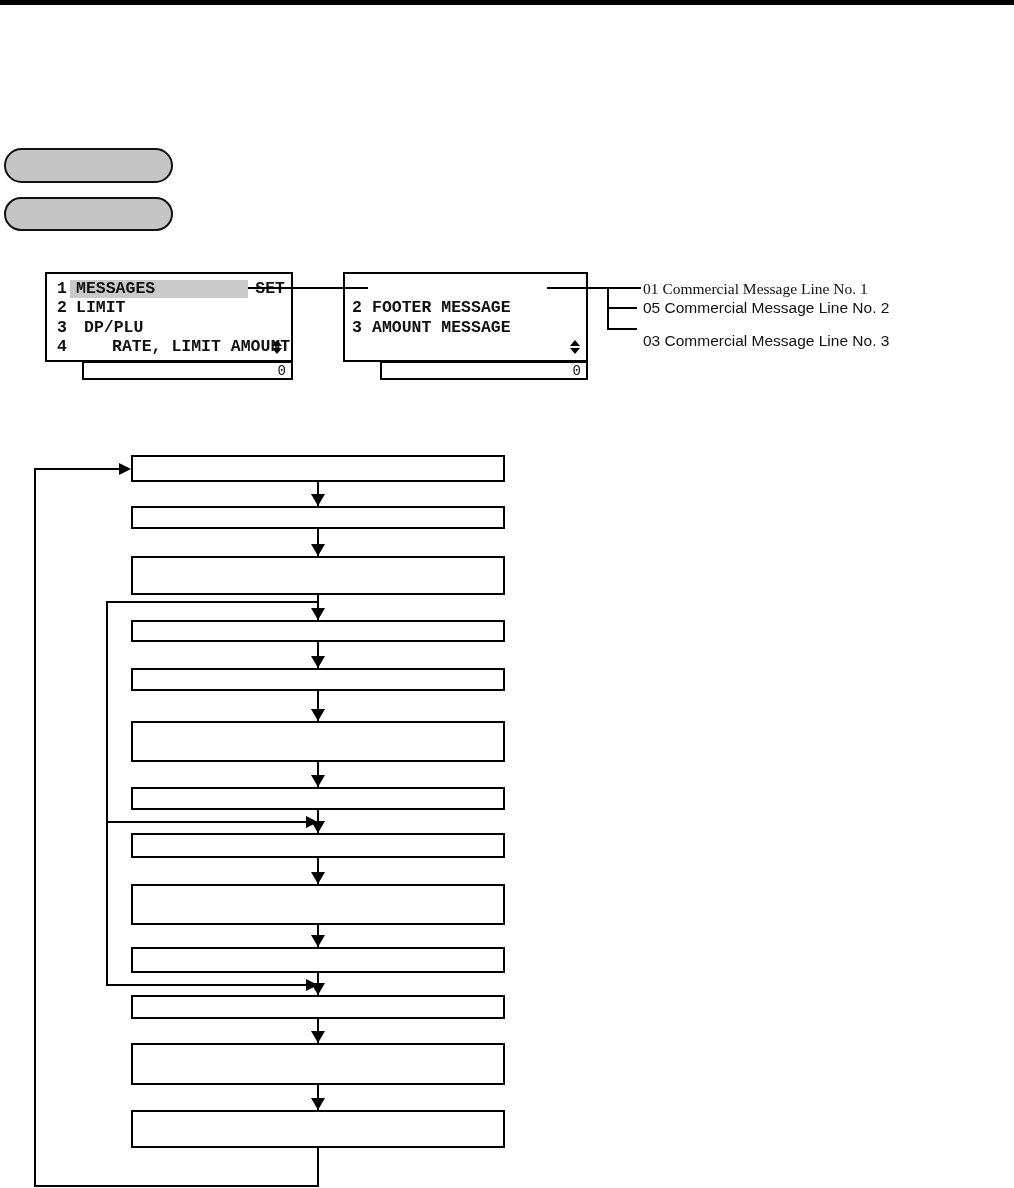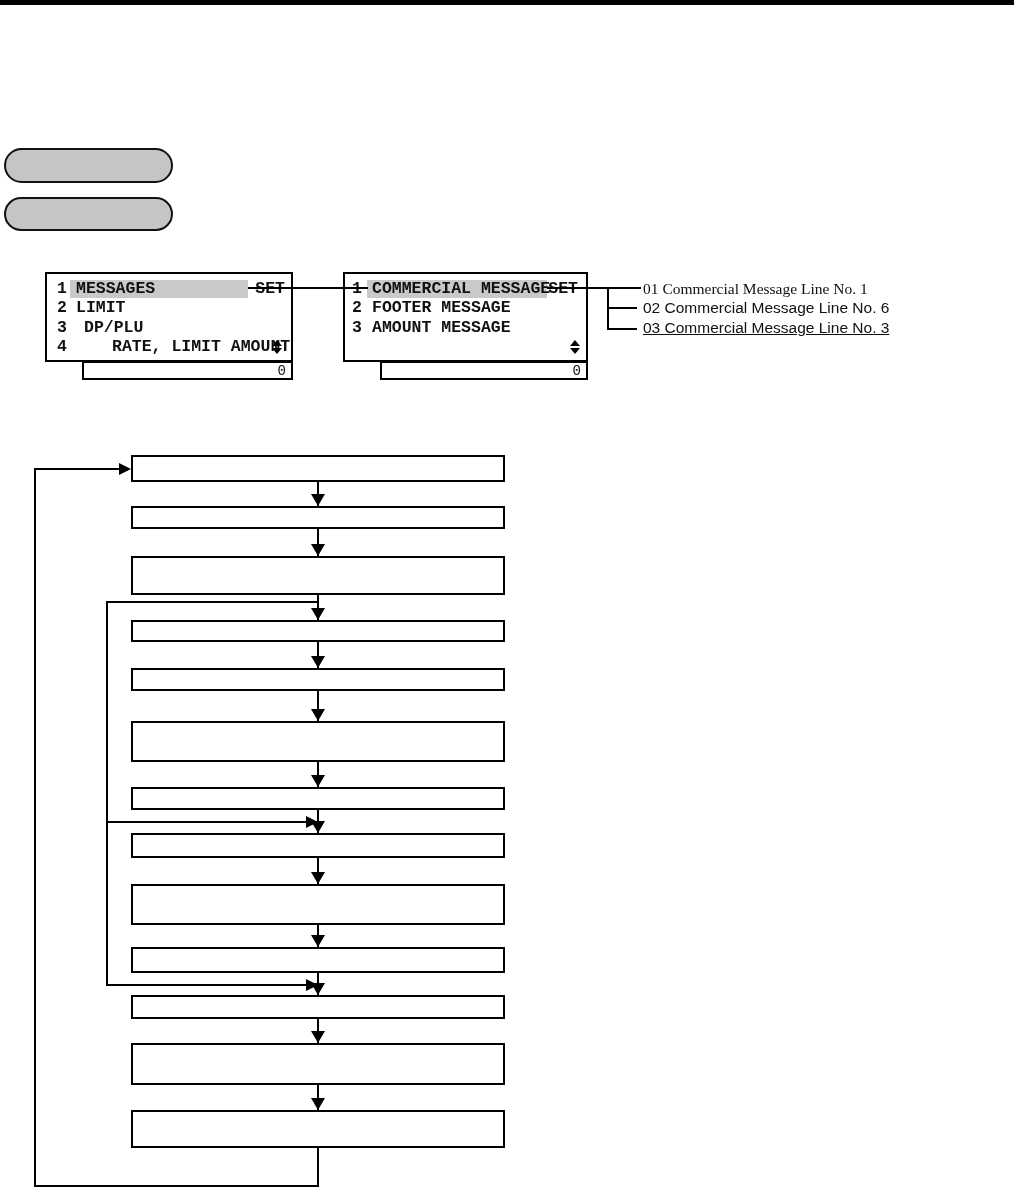--- a/index.html
+++ b/index.html
@@ -68,26 +68,20 @@
           <i class="tri-up"></i>
           <i class="tri-down"></i>
         </div>
       </div>
     </div>
   <div class="counter" style="left:82px;top:361px;width:211px;">
     <span>0</span>
   </div>
 
   <div class="lcd" id="lcd-right" style="left:343px;top:272px;width:245px;">
-      <div class="lcd-row" style="top: 5px;">
-        <div class="lcd-hl" style="left: 22px; width: 180px;"></div>
-        <span class="lcd-num" style="left: 7px;">1</span>
-        <span class="lcd-label" style="left: 27px;">COMMERCIAL MESSAGE</span>
-        <span class="lcd-set" style="right: 8px;">SET</span>
-      </div>
       <div class="lcd-row" style="top: 24.3px;">
         <span class="lcd-num" style="left: 7px;">2</span>
         <span class="lcd-label" style="left: 27px;">FOOTER MESSAGE</span>
       </div>
       <div class="lcd-row" style="top: 43.6px;">
         <span class="lcd-num" style="left: 7px;">3</span>
         <span class="lcd-label" style="left: 27px;">AMOUNT MESSAGE</span>
       </div>
       <div class="lcd-row" style="top: 62.9px;">
         <span class="lcd-num" style="left: 7px;"></span>
@@ -102,22 +96,22 @@
     <span>0</span>
   </div>
 
   <div class="hline" style="left:248px;top:287px;width:120px;"></div>
   <div class="hline" style="left:547px;top:287px;width:94px;"></div>
   <div class="vline" style="left:607px;top:287px;height:43px;"></div>
   <div class="hline" style="left:607px;top:307px;width:30px;"></div>
   <div class="hline" style="left:607px;top:328px;width:30px;"></div>
 
   <div class="annot" style="top:280px;font-family:Liberation Serif, serif;">01 Commercial Message Line No. 1</div>
-  <div class="annot" style="top:299px;">02 Commercial Message Line No. 6</div>
-  <div class="annot" style="top:319px;text-decoration:underline;">03 Commercial Message Line No. 3</div>
+  <div class="annot" style="top:299px;">05 Commercial Message Line No. 2</div>
+  <div class="annot" style="top:332px;">03 Commercial Message Line No. 3</div>
 
   <div id="flowchart">
       <div class="flow-box" style="top: 455px; height: 27px;"></div>
       <div class="flow-box" style="top: 506px; height: 23px;"></div>
       <div class="thin-v" style="left: 317.25px; top: 482px; height: 24px;"></div>
       <div class="arrow-down" style="left: 311px; top: 494px;"></div>
       <div class="flow-box" style="top: 556px; height: 39px;"></div>
       <div class="thin-v" style="left: 317.25px; top: 529px; height: 27px;"></div>
       <div class="arrow-down" style="left: 311px; top: 544px;"></div>
       <div class="flow-box" style="top: 620px; height: 22px;"></div>

